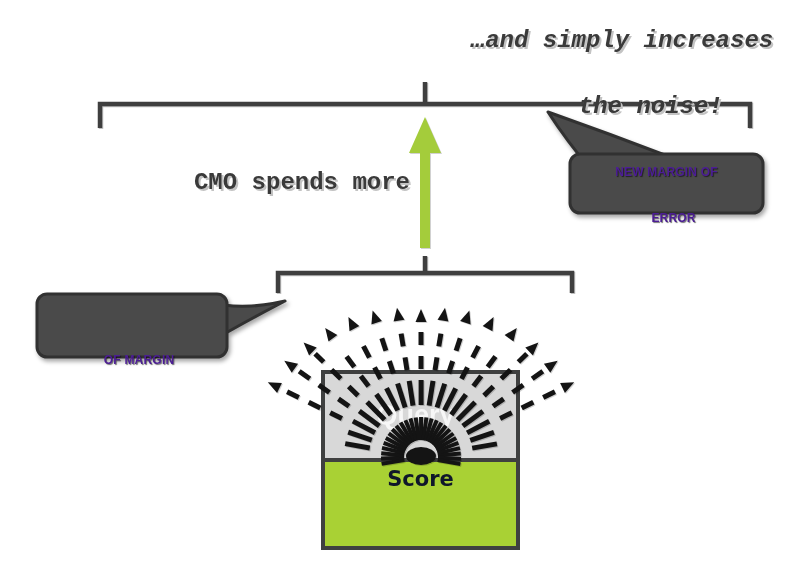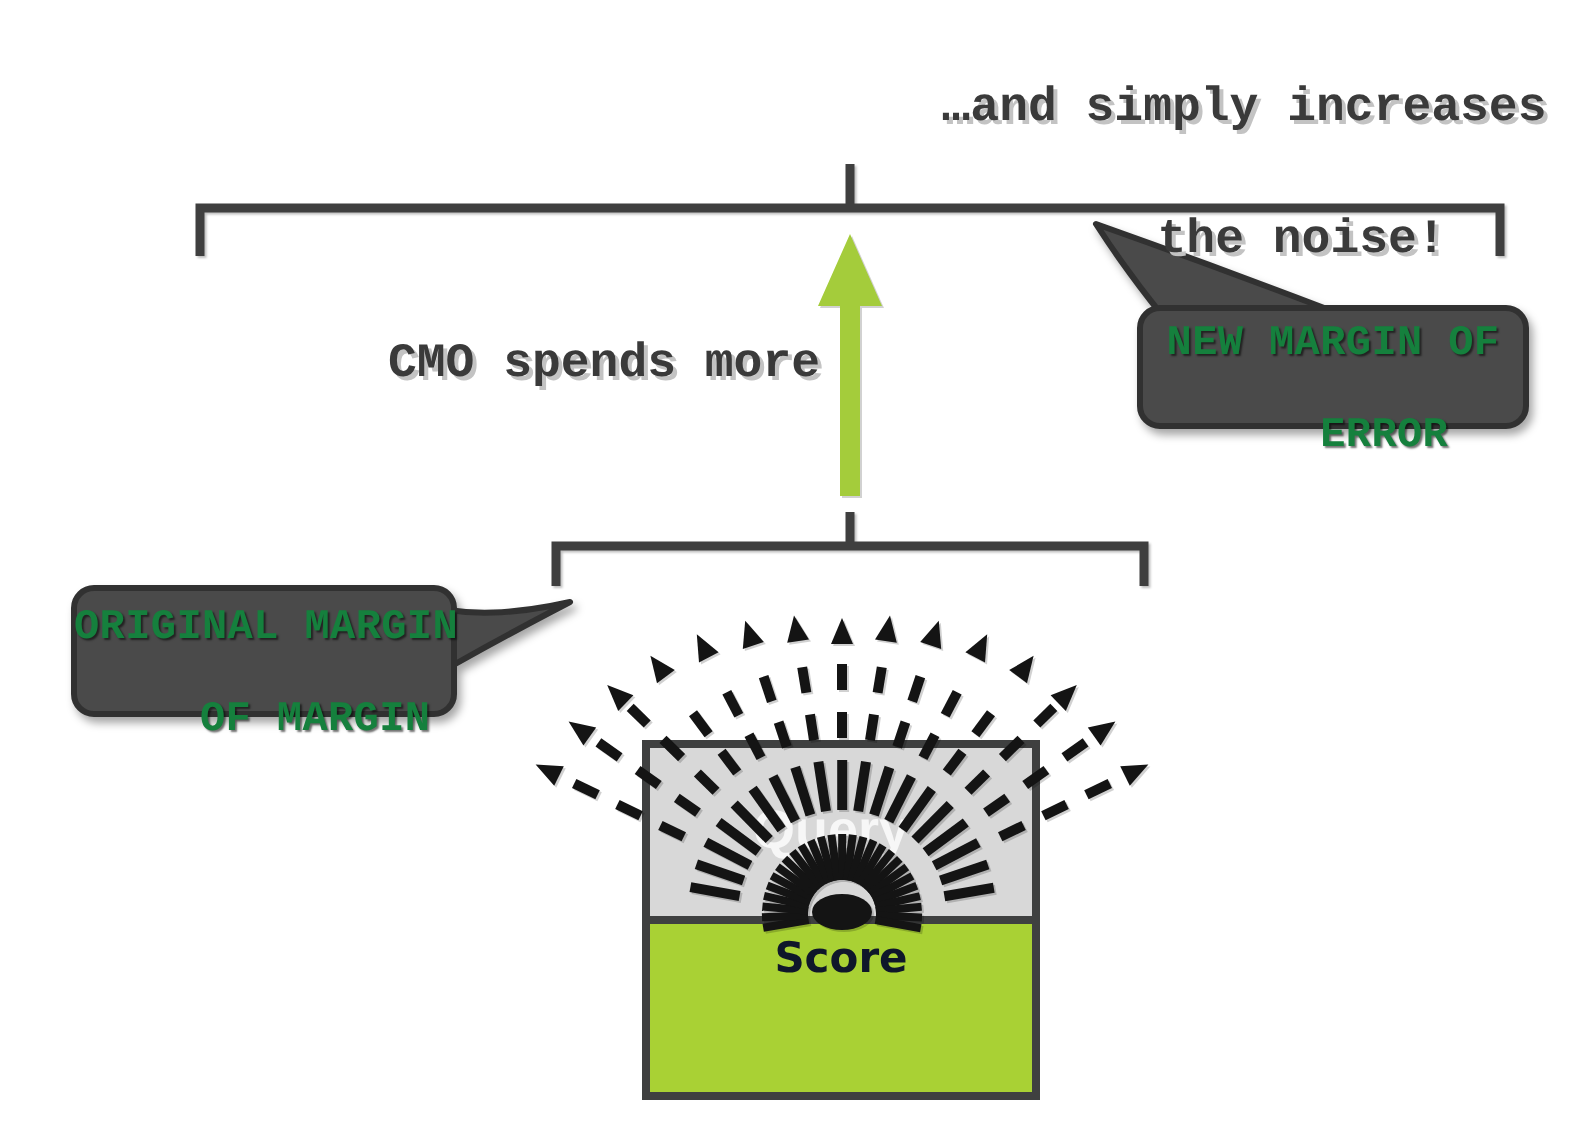--- a/index.html
+++ b/index.html
@@ -6,25 +6,25 @@
   .canvas{position:relative;width:796px;height:562px;background:#ffffff;overflow:hidden;
           font-family:"Liberation Sans",sans-serif;}
   svg{position:absolute;left:0;top:0;}
   #base-svg{z-index:1;}
   #fan-svg{z-index:3;pointer-events:none;}
   .txt{position:absolute;z-index:2;text-align:center;white-space:pre;}
 
   .note{font-family:"Liberation Mono","DejaVu Sans Mono",monospace;
         font-weight:bold;font-size:24px;line-height:33px;color:#3a3a3a;
         text-shadow:2px 2px 0 #c3c3c3;}
-  #noise-note{left:452px;top:38px;width:340px;}
+  #noise-note{left:452px;top:24px;width:340px;font-style:italic;}
   #cmo-note{left:152px;top:166px;width:300px;text-align:center;}
 
-  .callout-label{font-family:Liberation Mono, monospace;
-        font-weight:bold;font-size:21px;line-height:23px;color:#15803d;
+  .callout-label{font-family:Liberation Sans, sans-serif;
+        font-weight:bold;font-size:12px;line-height:23px;color:#4c1d95;
         text-shadow:1px 1px 1px rgba(0,0,0,0.55);letter-spacing:0.2px;}
   #new-margin-label{left:570px;top:161px;width:193px;}
   #original-margin-label{left:37px;top:303px;width:190px;}
 
   #query-label{left:318px;top:400px;width:195px;
         font-family:Liberation Sans, sans-serif;
         font-weight:bold;font-size:27px;color:rgba(255,255,255,0.78);}
   #score-label{left:323px;top:467px;width:195px;
         font-family:"DejaVu Sans","Liberation Sans",sans-serif;
         font-weight:bold;font-size:21px;color:#0f172a;}
@@ -67,21 +67,21 @@
 
   <div class="txt note" id="noise-note"><span>…and simply increases</span><br>
     <span>the noise!</span></div>
 
   <div class="txt note" id="cmo-note"><span>CMO spends more</span><br>
     </div>
 
   <div class="txt callout-label" id="new-margin-label"><span>NEW MARGIN OF</span><br>
     <span>ERROR</span></div>
 
-  <div class="txt callout-label" id="original-margin-label"><span>ORIGINAL MARGIN</span><br>
+  <div class="txt callout-label" id="original-margin-label"><br>
     <span>OF MARGIN</span></div>
 
   <div class="txt" id="query-label">Query</div>
 
   <div class="txt" id="score-label">Score</div>
 
   <svg id="fan-svg" width="796" height="562" viewBox="0 0 796 562">
     <g id="fan">
         <ellipse cx="421" cy="456" rx="15" ry="9" fill="#141414"></ellipse>
         <line x1="404.3" y1="460.0" x2="381.6" y2="463.9" stroke="#141414" stroke-width="4"></line>

